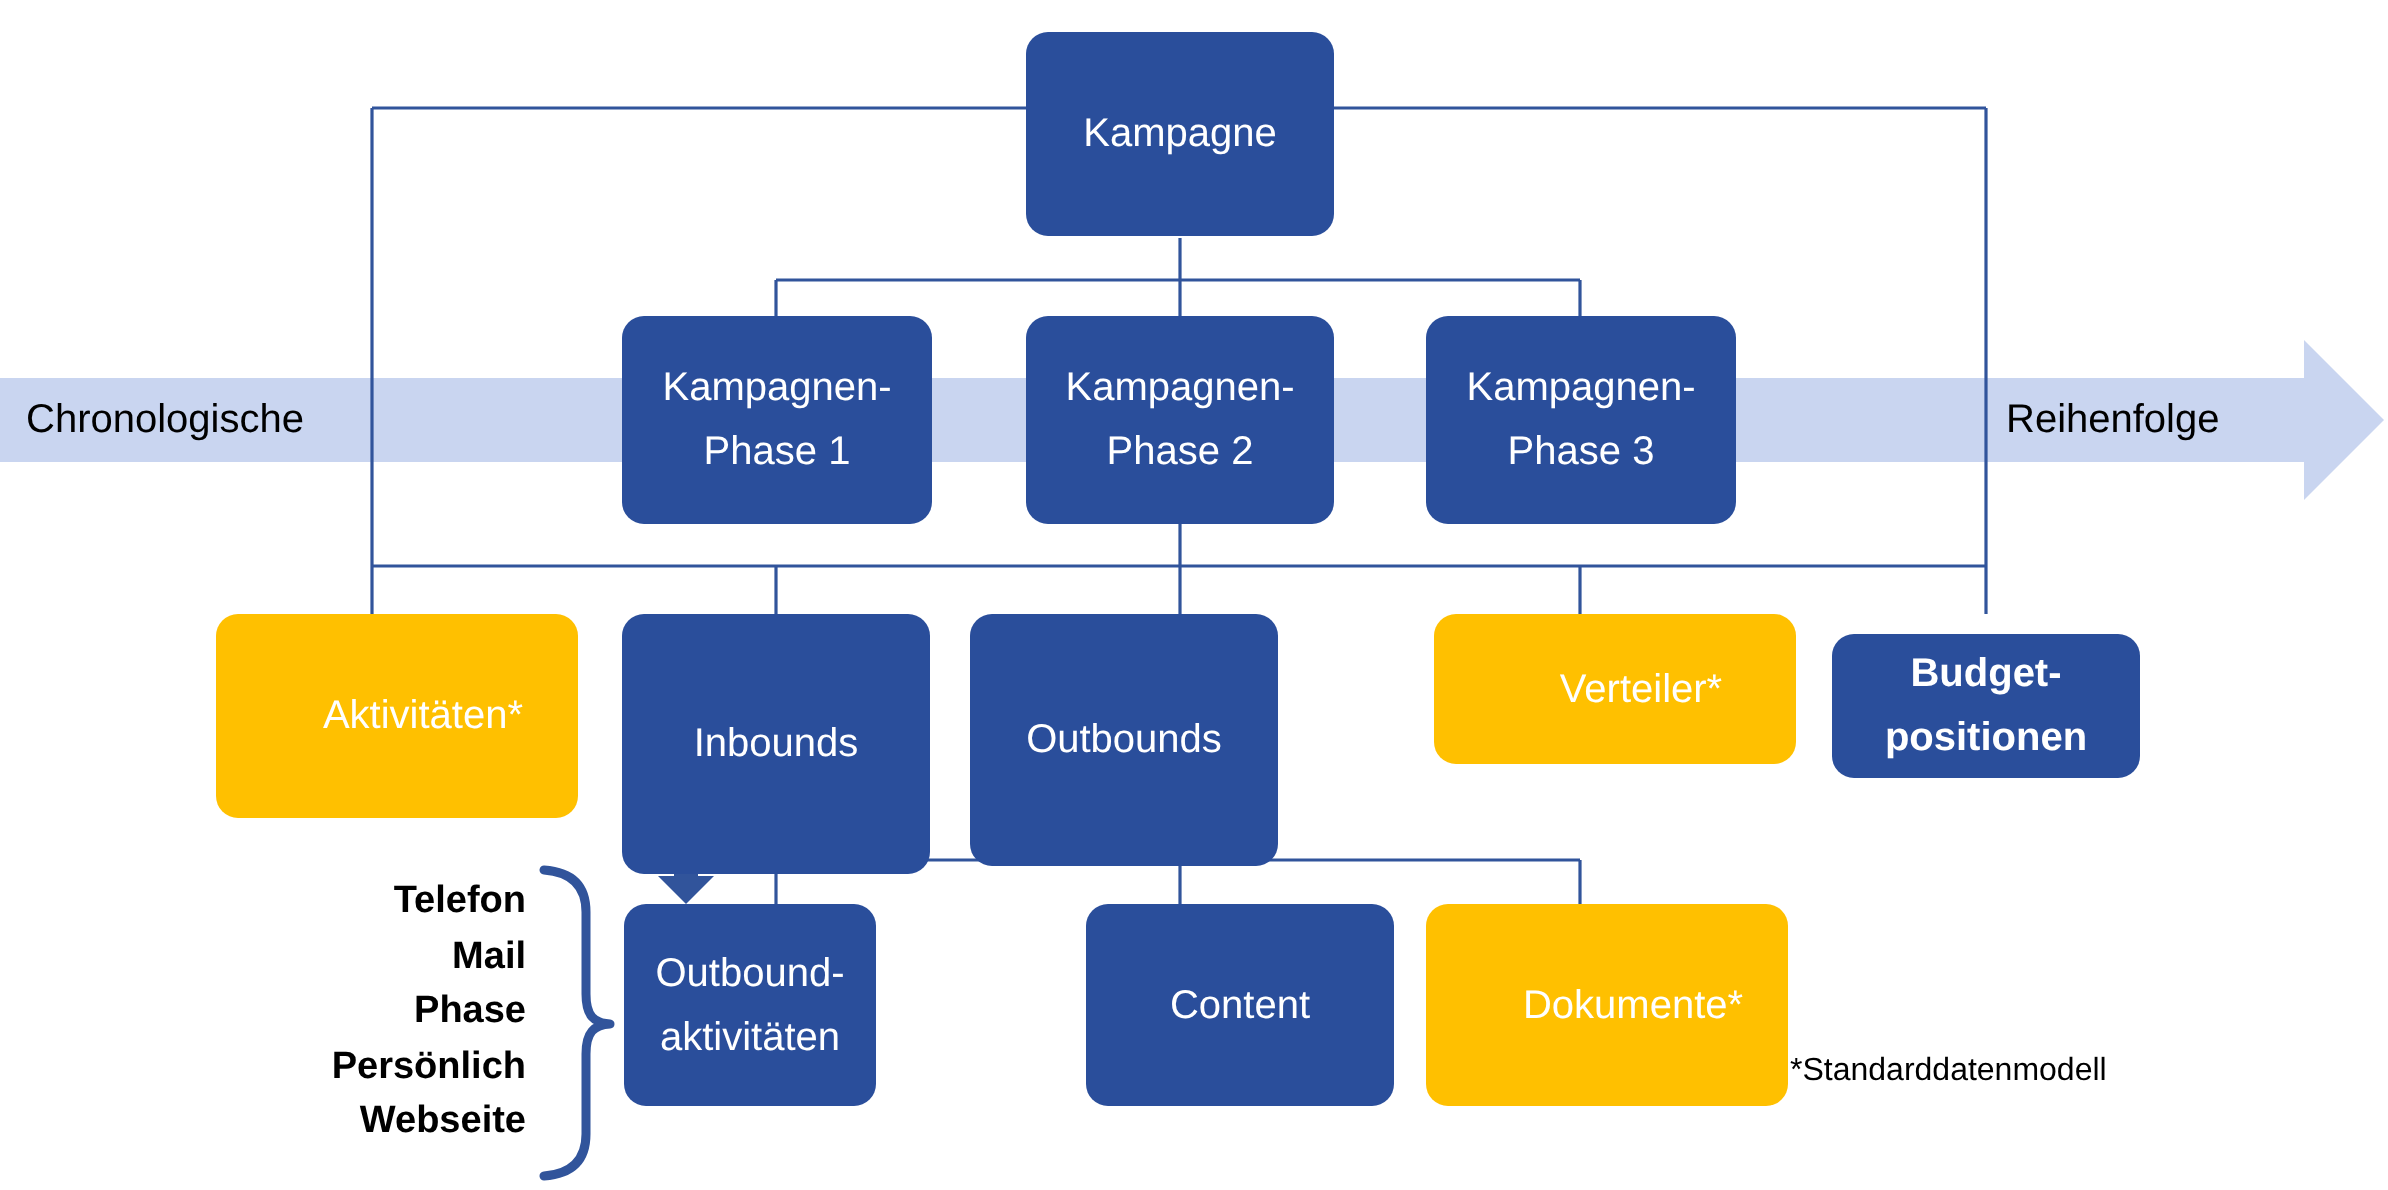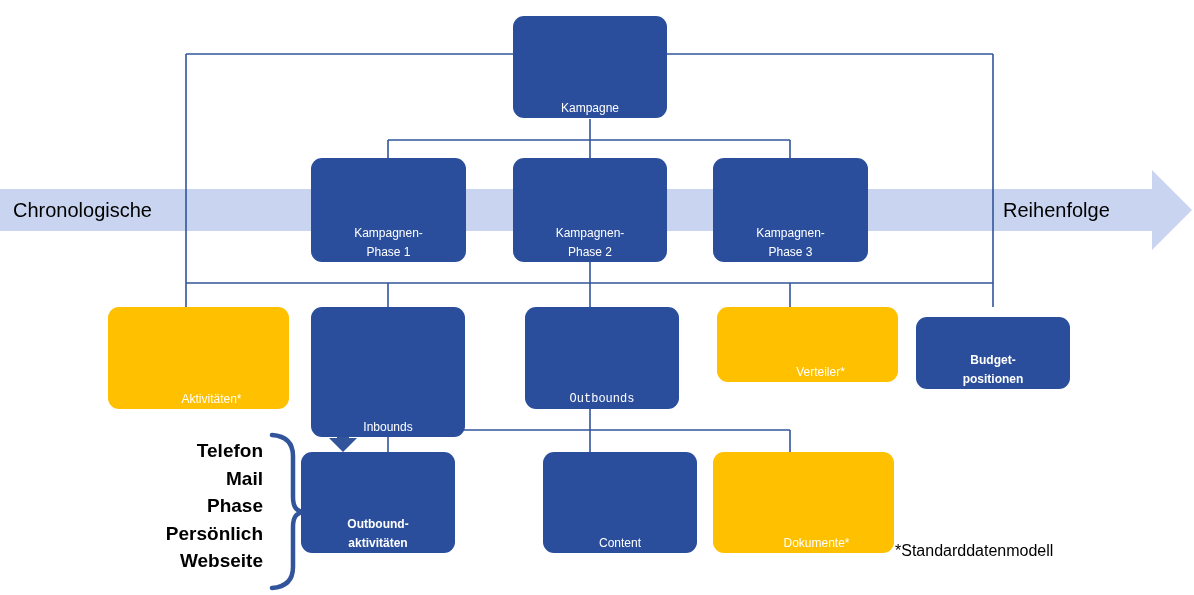--- a/index.html
+++ b/index.html
@@ -15,22 +15,22 @@
     position:relative;width:1194px;height:595px;background:#fff;overflow:hidden;
     font-family:"Liberation Sans", sans-serif;
   }
   #wires{position:absolute;inset:0;z-index:1;}
   .band-shape{fill:var(--band);}
   .wire{stroke:var(--line);stroke-width:1.6;fill:none;}
   .thick{fill:var(--line);stroke:none;}
   .brace{stroke:var(--line);stroke-width:4.5;fill:none;stroke-linecap:round;stroke-linejoin:round;}
   .box{
     position:absolute;z-index:2;border-radius:11px;
-    display:flex;flex-direction:column;align-items:center;justify-content:flex-end;
-    color:var(--text-light);font-size:12px;line-height:1.6;text-align:center;
+    display:flex;flex-direction:column;align-items:center;justify-content:center;
+    color:var(--text-light);font-size:20px;line-height:1.6;text-align:center;
   }
   .blue{background:var(--box-blue);}
   .yellow{background:var(--box-yellow);padding-left:26px;}
   .band-label{
     position:absolute;z-index:2;color:var(--text-dark);font-size:20px;
     white-space:nowrap;
     text-align:right;
   }
   .channel-list{
     position:absolute;z-index:2;color:var(--text-dark);font-size:19px;
@@ -92,45 +92,45 @@
     <span>Kampagnen-</span>
     <span>Phase 3</span>
   </div>
 
   <div class="box yellow" style="left:108px;top:307px;width:155px;height:102px;">
     <span>Aktivitäten*</span>
   </div>
   <div class="box blue" style="left:311px;top:307px;width:154px;height:130px;">
     <span>Inbounds</span>
   </div>
-  <div class="box blue" style="left:525px;top:307px;width:154px;height:102px;font-family:Liberation Mono, monospace;">
+  <div class="box blue" style="left:485px;top:307px;width:154px;height:126px;">
     <span>Outbounds</span>
   </div>
   <div class="box yellow" style="left:717px;top:307px;width:155px;height:75px;">
     <span>Verteiler*</span>
   </div>
   <div class="box blue" style="left:916px;top:317px;width:154px;height:72px;font-weight:bold;">
     <span>Budget-</span>
     <span>positionen</span>
   </div>
 
-  <div class="box blue" style="left:301px;top:452px;width:154px;height:101px;font-weight:bold;">
+  <div class="box blue" style="left:312px;top:452px;width:126px;height:101px;">
     <span>Outbound-</span>
     <span>aktivitäten</span>
   </div>
   <div class="box blue" style="left:543px;top:452px;width:154px;height:101px;">
     <span>Content</span>
   </div>
   <div class="box yellow" style="left:713px;top:452px;width:155px;height:101px;">
     <span>Dokumente*</span>
   </div>
 
   <div class="channel-list" style="left:138px;top:437px;font-weight:bold;">
     <div>Telefon</div>
     <div>Mail</div>
     <div>Phase</div>
     <div>Persönlich</div>
     <div>Webseite</div>
   </div>
 
-  <div class="footnote" style="left:895px;top:527px;margin-top:15px;">*Standarddatenmodell</div>
+  <div class="footnote" style="left:895px;top:527px;">*Standarddatenmodell</div>
 
 </div>
 
 </body></html>

